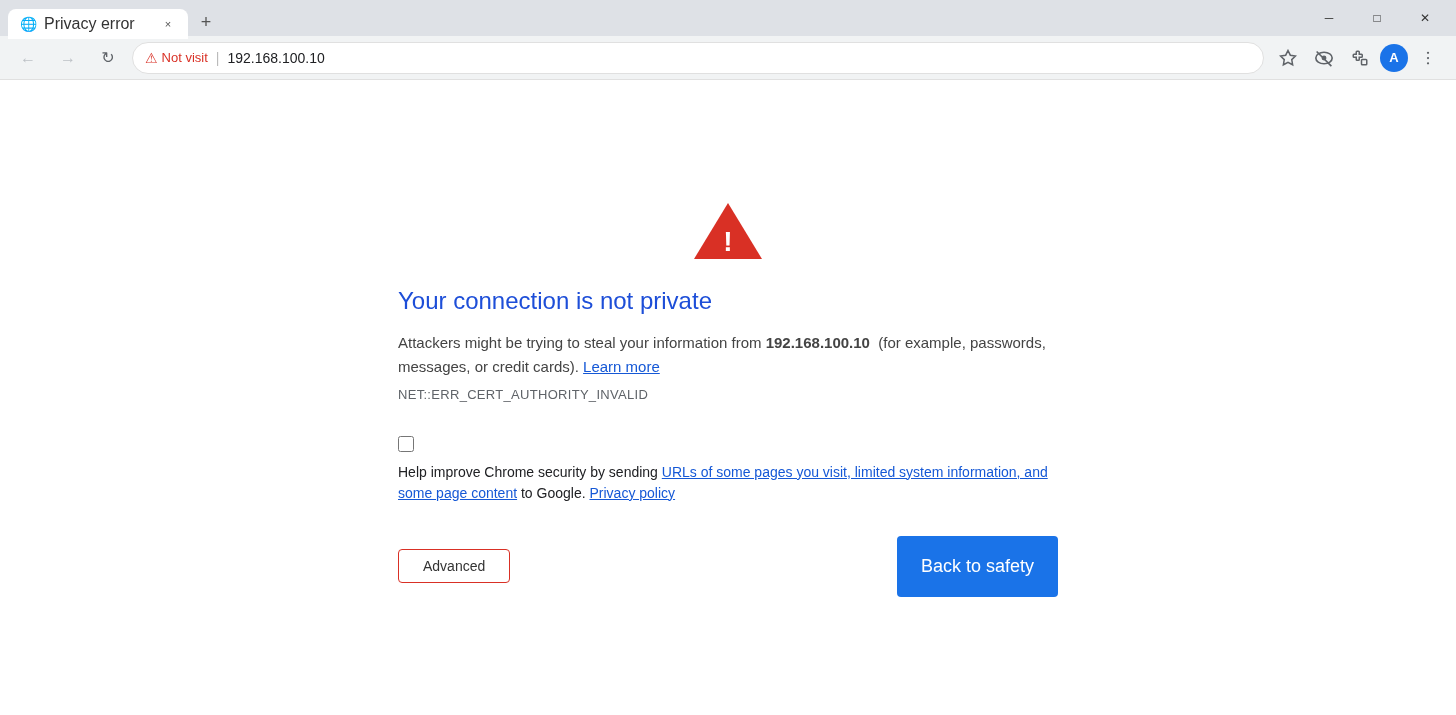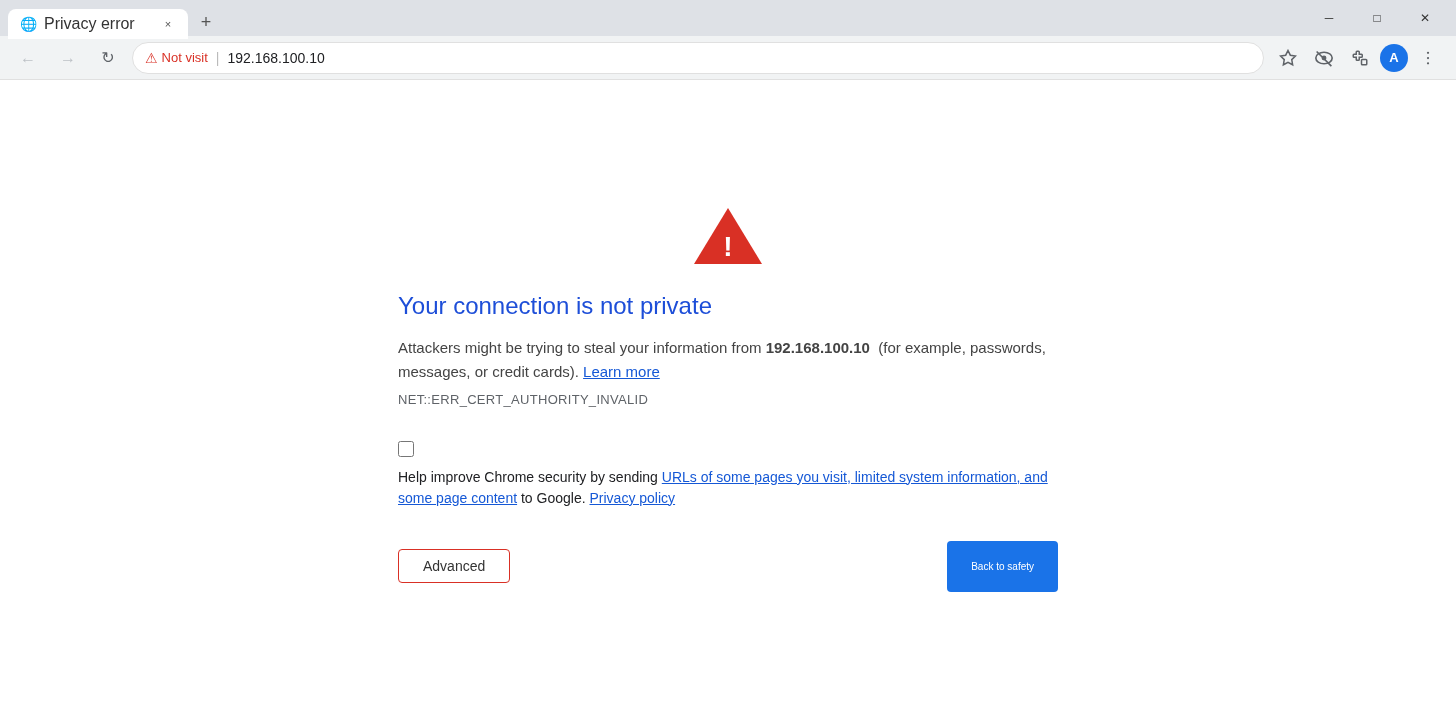--- a/index.html
+++ b/index.html
@@ -130,21 +130,21 @@
     }
     .btn-advanced {
       padding: 8px 24px; font-size: 14px;
       background: #fff; color: #333;
       border: 1px solid #d93025;
       border-radius: 4px; cursor: pointer;
       outline: none;
     }
 
     .btn-safety {
-      padding: 20px 24px; font-size: 10px;
+      padding: 20px 24px; font-size: 18px;
       background: #1a73e8; color: #fff;
       border: none; border-radius: 4px; cursor: pointer;
     }
   </style>
 </head>
 <body>
 
 <div class="browser-frame">
 
   <div class="title-bar">

